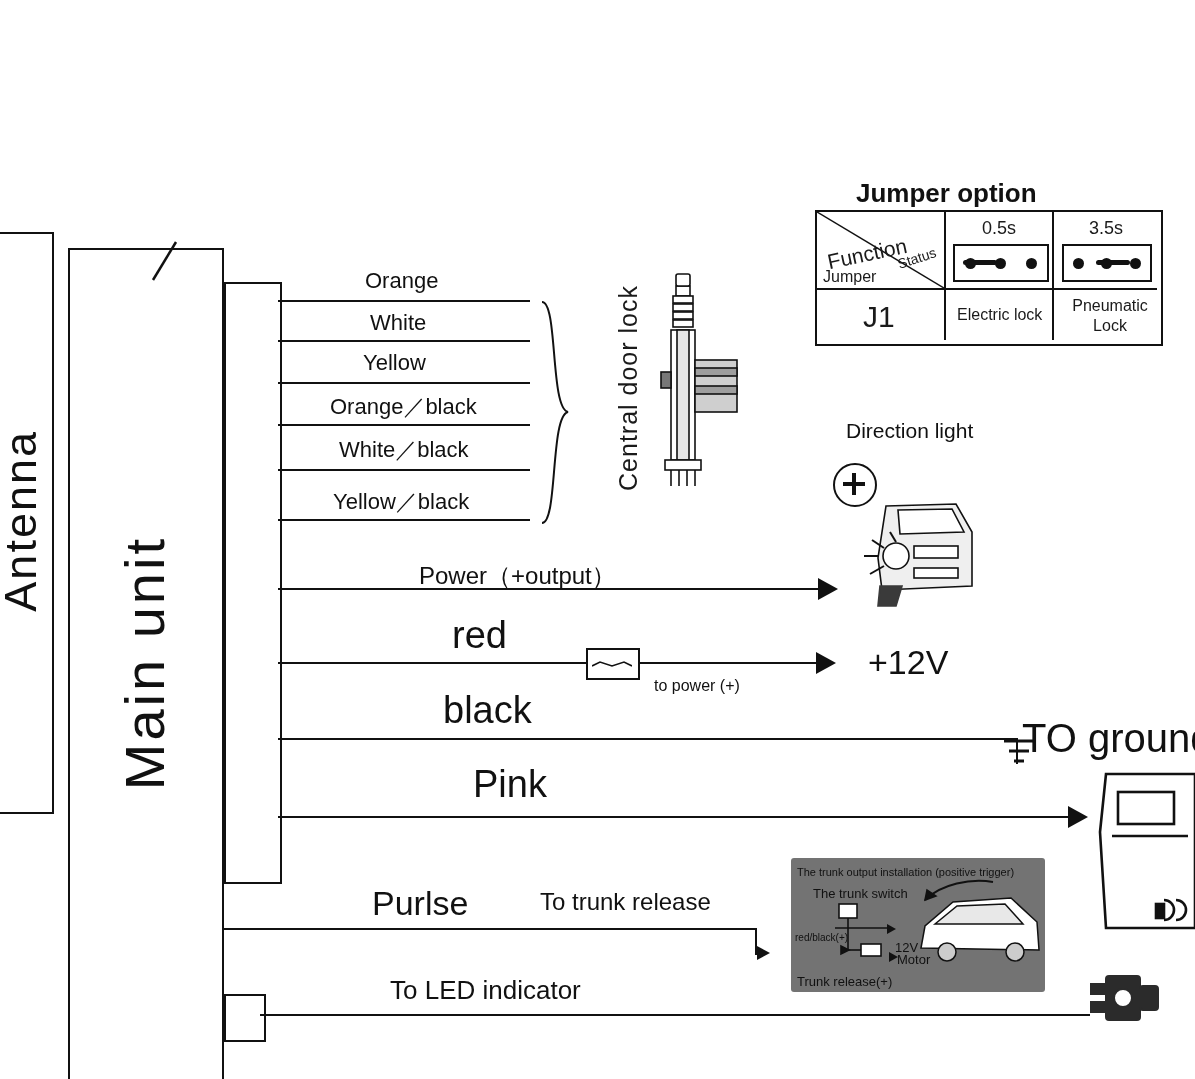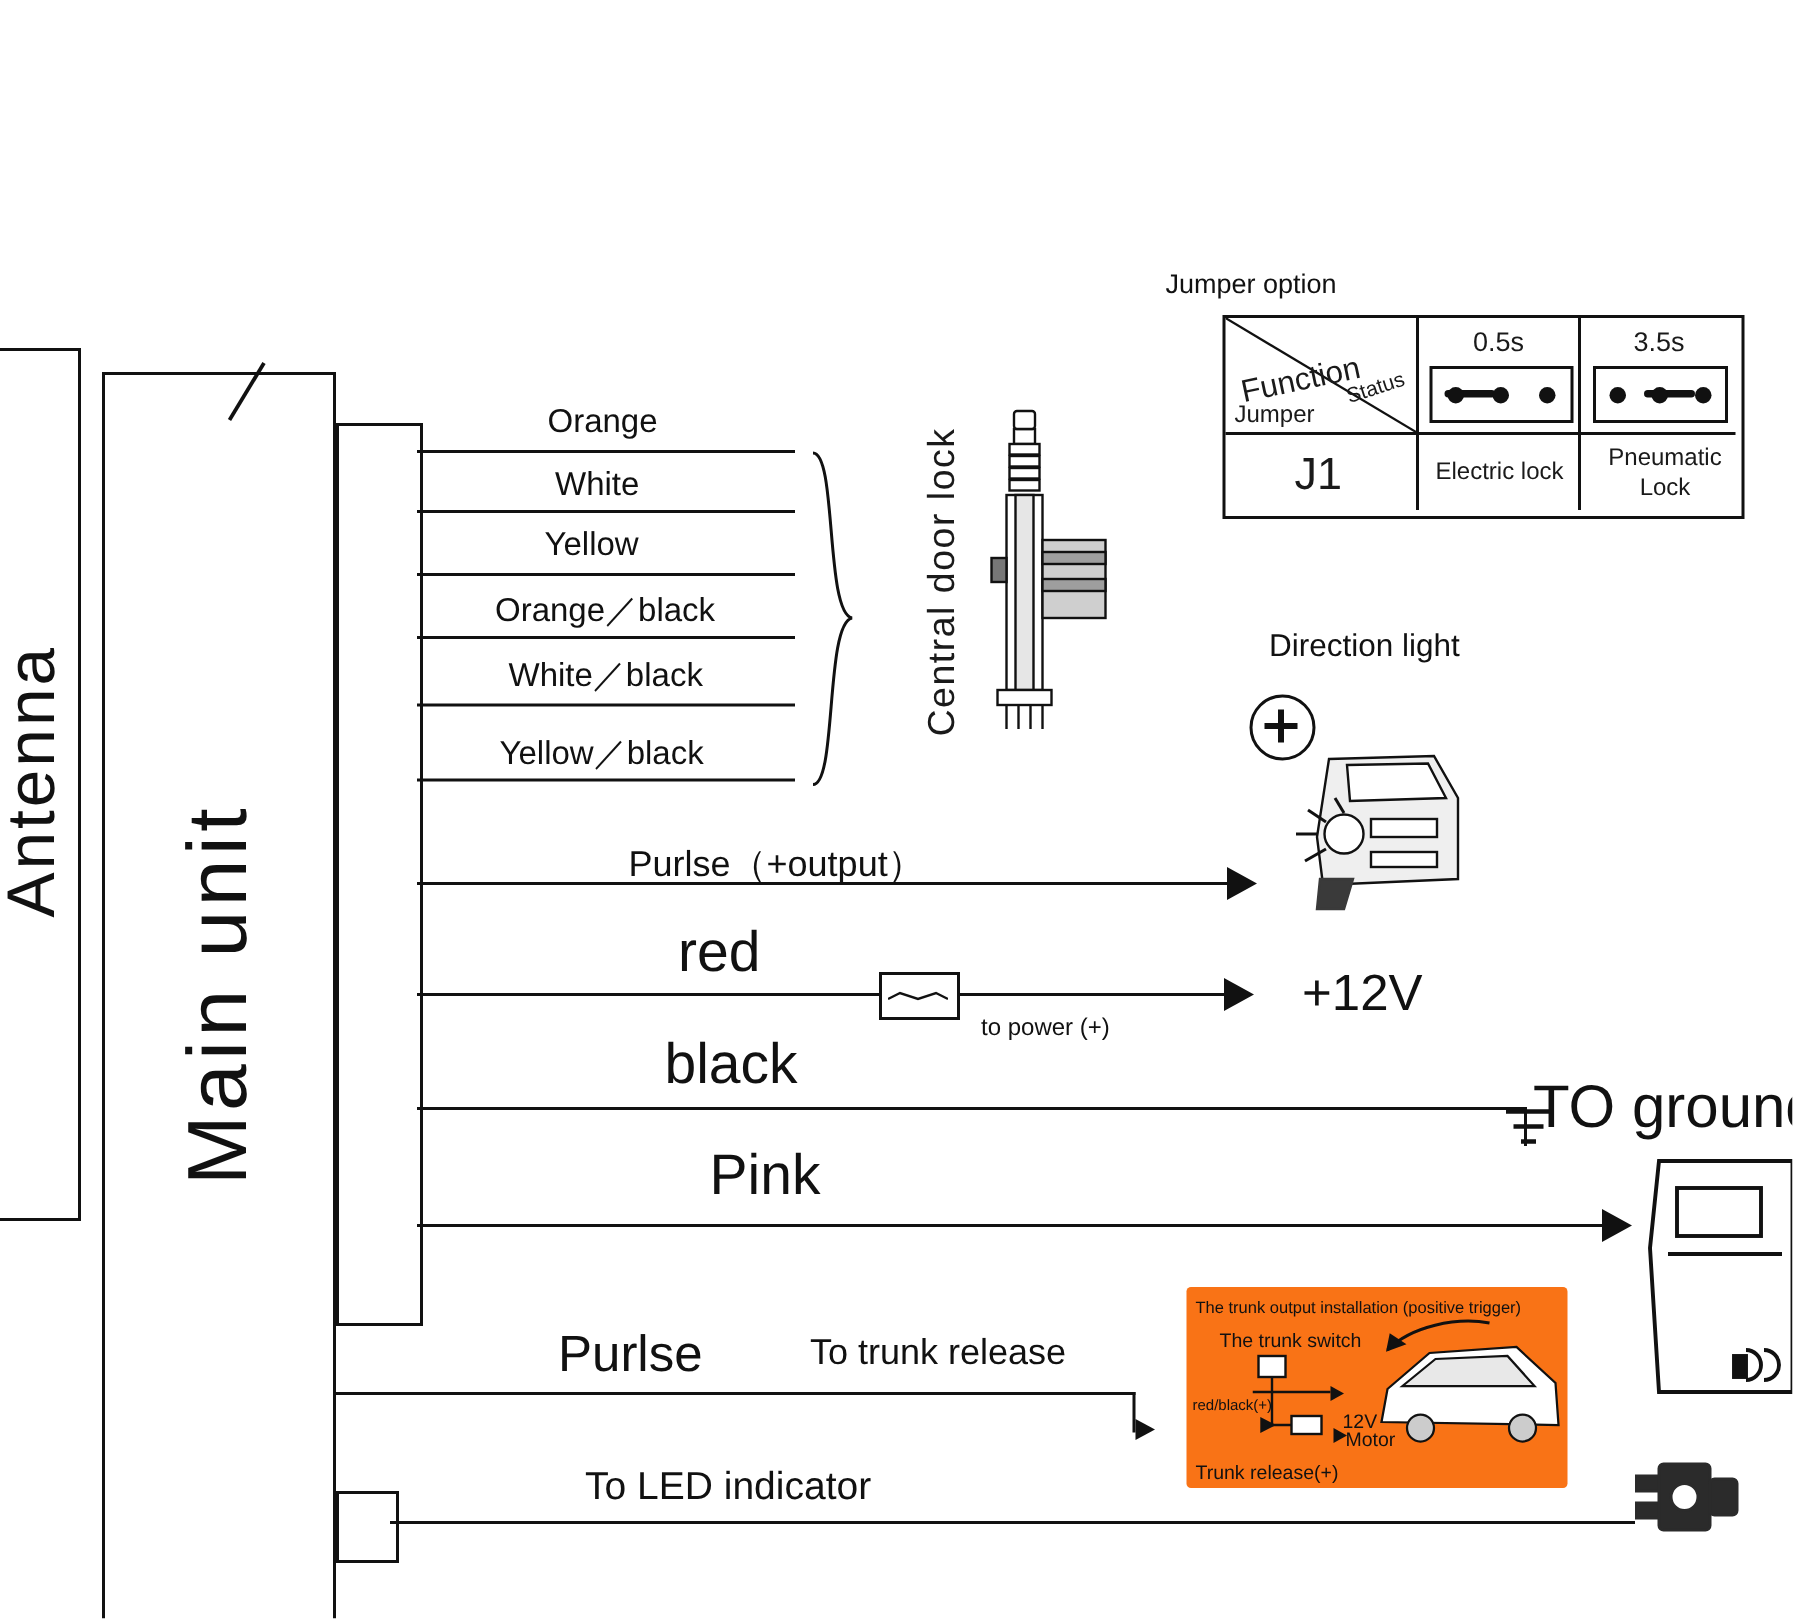--- a/index.html
+++ b/index.html
@@ -100,21 +100,21 @@
     display: flex; align-items: center; justify-content: center;
   }
   #cdl-label span {
     writing-mode: vertical-rl;
     transform: rotate(180deg);
     font-size: 25px;
     letter-spacing: 1px;
   }
 
   
-  #jumper-title { left: 777px; top: 180px; font-size: 18px; }
+  #jumper-title { left: 856px; top: 180px; font-size: 26px; font-weight: bold; }
   #jumper-table {
     left: 815px; top: 210px; width: 344px; height: 132px;
     border: 2px solid #111;
   }
   #jumper-table .cellsep-v1 { left: 127px; top: 0; width: 2px; height: 128px; background:#111; position:absolute;}
   #jumper-table .cellsep-v2 { left: 235px; top: 0; width: 2px; height: 128px; background:#111; position:absolute;}
   #jumper-table .cellsep-h  { left: 0; top: 76px; width: 340px; height: 2px; background:#111; position:absolute;}
   #jumper-table .diag {
     position:absolute; left:0; top:0; width:127px; height:76px;
   }
@@ -154,21 +154,21 @@
     border: 2px solid #111; background: #fff;
   }
   #fuse .zig { position:absolute; left:4px; top:10px; width:40px; height:8px; }
 
   
   #ground { left: 1000px; top: 735px; width: 38px; height: 40px; }
 
   
   #trunk-panel {
     left: 791px; top: 858px; width: 254px; height: 134px;
-    background: #f97316; border-radius: 3px;
+    background: #737373; border-radius: 3px;
   }
   .tp-txt { position:absolute; white-space:nowrap; color:#111; }
 
   
   .arrow {
     position: absolute;
     width: 0; height: 0;
     border-top: 11px solid transparent;
     border-bottom: 11px solid transparent;
     border-left: 20px solid #111;
@@ -247,21 +247,21 @@
 
   <div class="line hline" style="left:260px; top:1014px; width:830px;"></div>
 
   <div class="wire-label" style="left:365px; top:268px; font-size:22px;">Orange</div>
   <div class="wire-label" style="left:370px; top:310px; font-size:22px;">White</div>
   <div class="wire-label" style="left:363px; top:350px; font-size:22px;">Yellow</div>
   <div class="wire-label" style="left:330px; top:392px; font-size:22px;">Orange／black</div>
   <div class="wire-label" style="left:339px; top:435px; font-size:22px;">White／black</div>
   <div class="wire-label" style="left:333px; top:487px; font-size:22px;">Yellow／black</div>
 
-  <div class="wire-label" style="left:419px; top:560px; font-size:24px;">Purlse（+output）</div>
+  <div class="wire-label" style="left:419px; top:560px; font-size:24px;">Power（+output）</div>
   <div class="wire-label" style="left:452px; top:614px; font-size:38px;">red</div>
   <div class="wire-label" style="left:443px; top:689px; font-size:38px;">black</div>
   <div class="wire-label" style="left:473px; top:763px; font-size:38px;">Pink</div>
   <div class="wire-label" style="left:372px; top:884px; font-size:34px;">Purlse</div>
   <div class="wire-label" style="left:390px; top:975px; font-size:26px;">To LED indicator</div>
 
   <div class="txt" style="left:654px; top:630px; font-size:16px;margin-top:48px;">to power (+)</div>
   <div class="txt" style="left:868px; top:645px; font-size:34px;">+12V</div>
   <div class="txt" style="left:1022px; top:718px; font-size:40px;">TO ground</div>
   <div class="txt" style="left:540px; top:890px; font-size:24px;">To trunk release</div>

